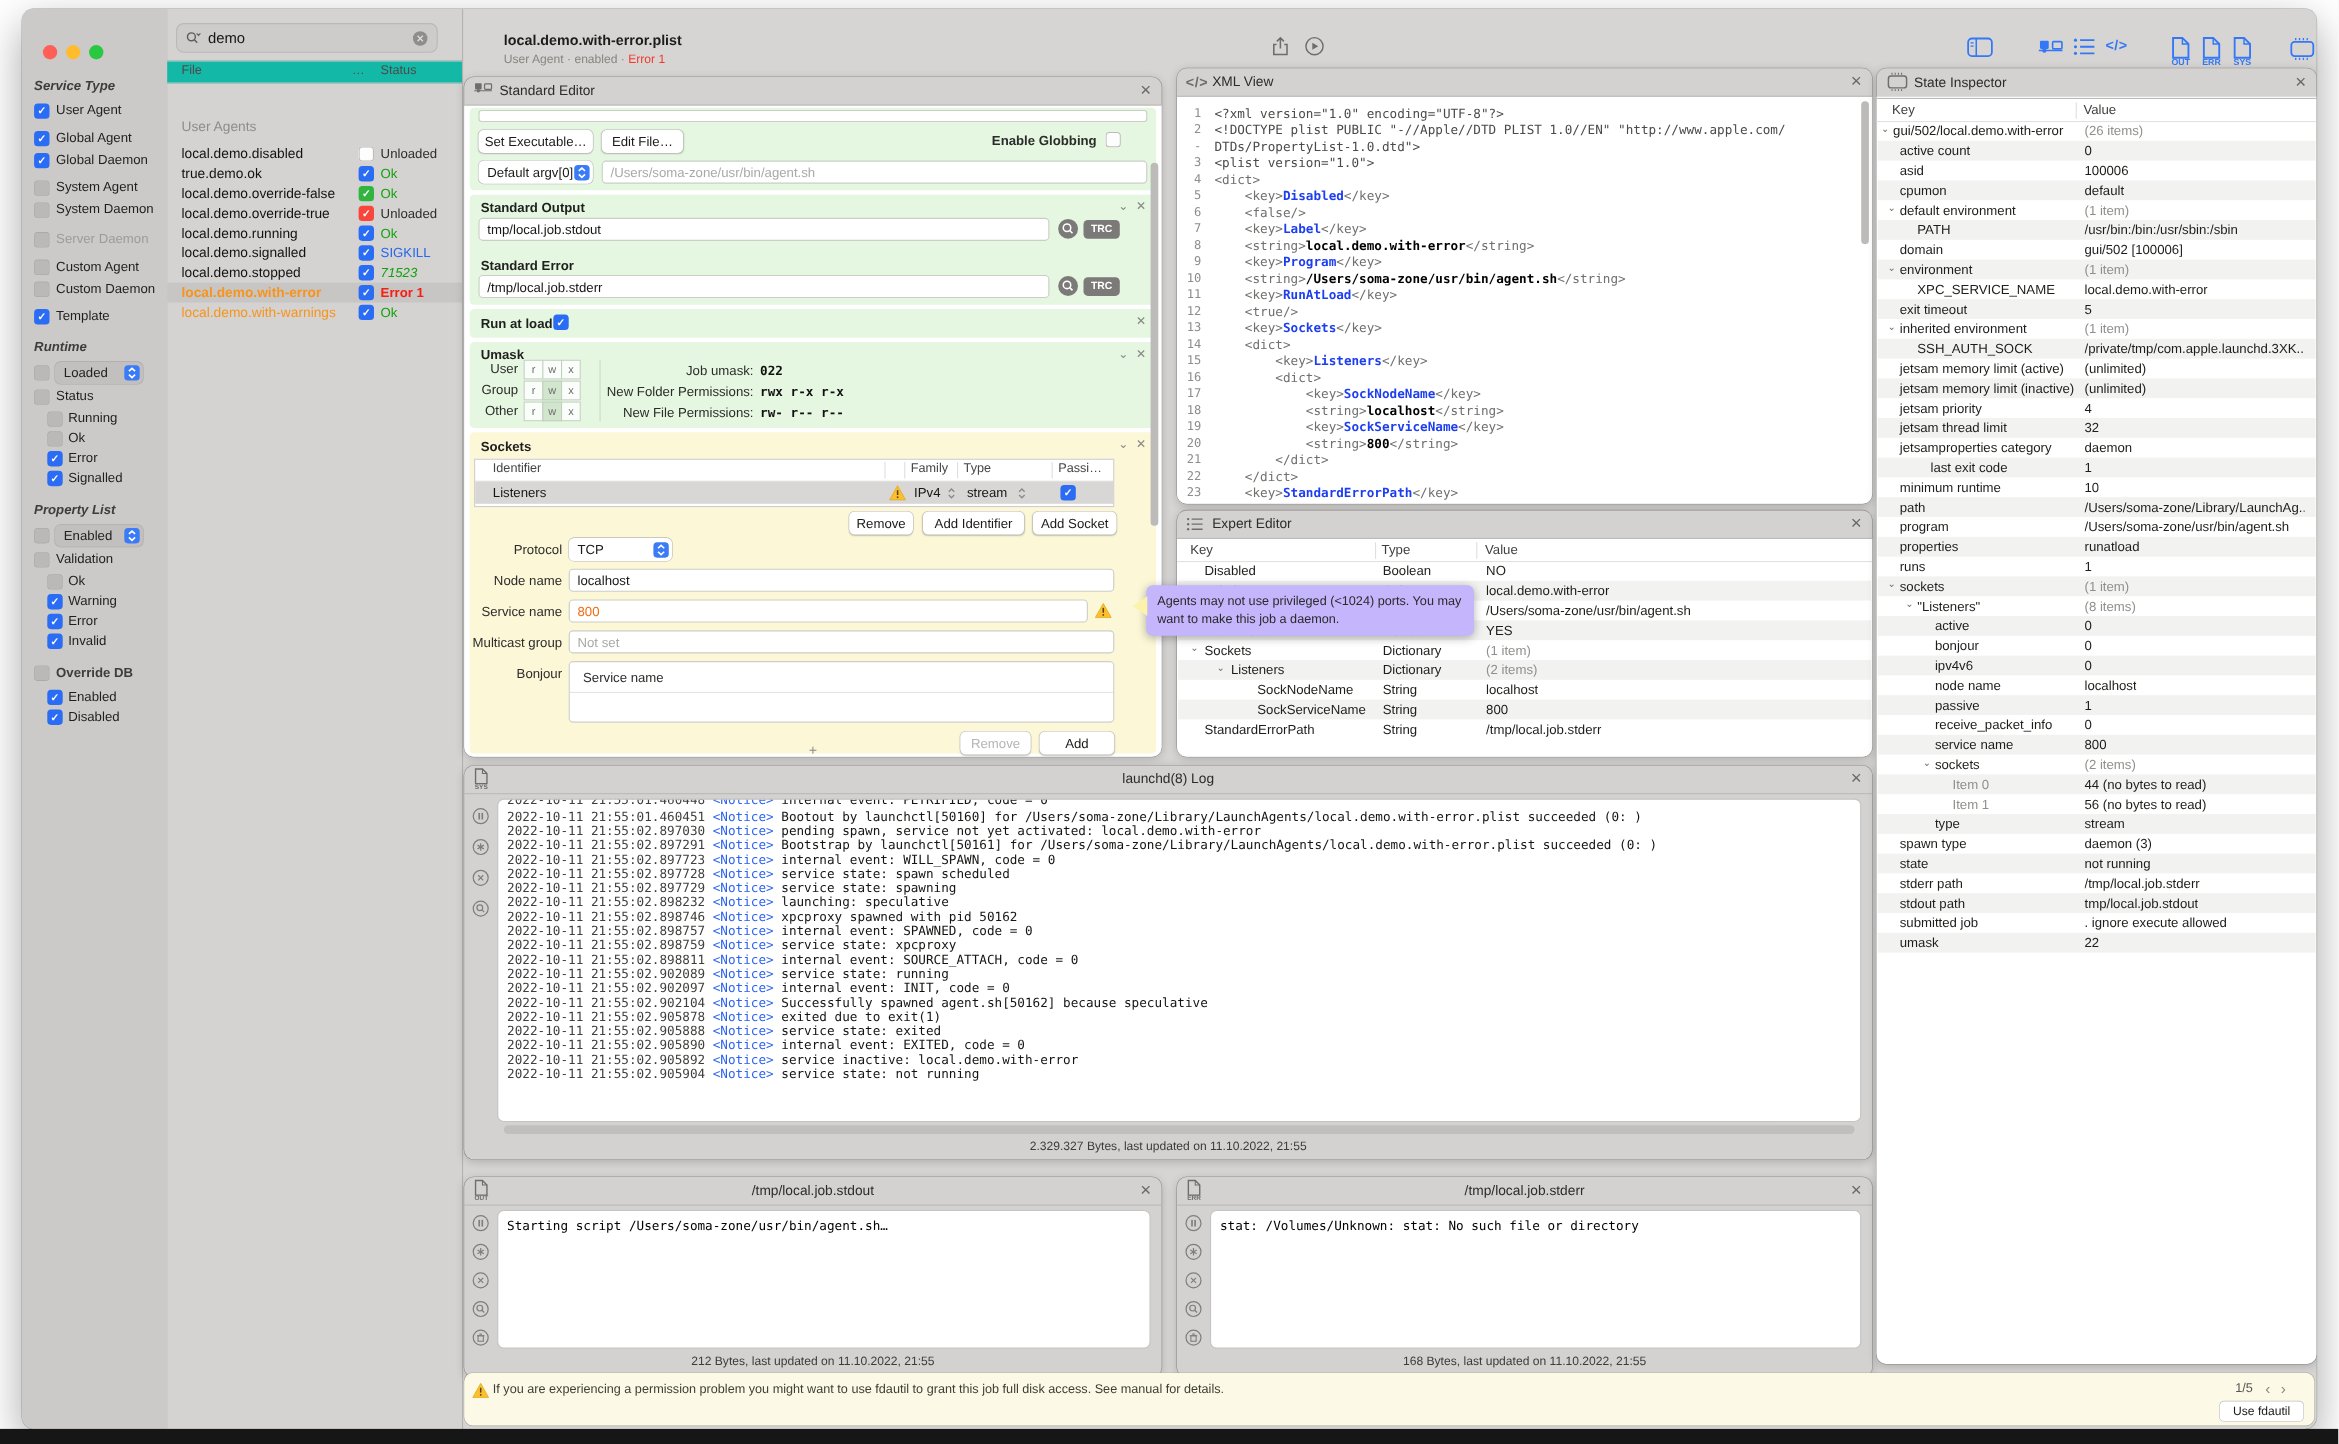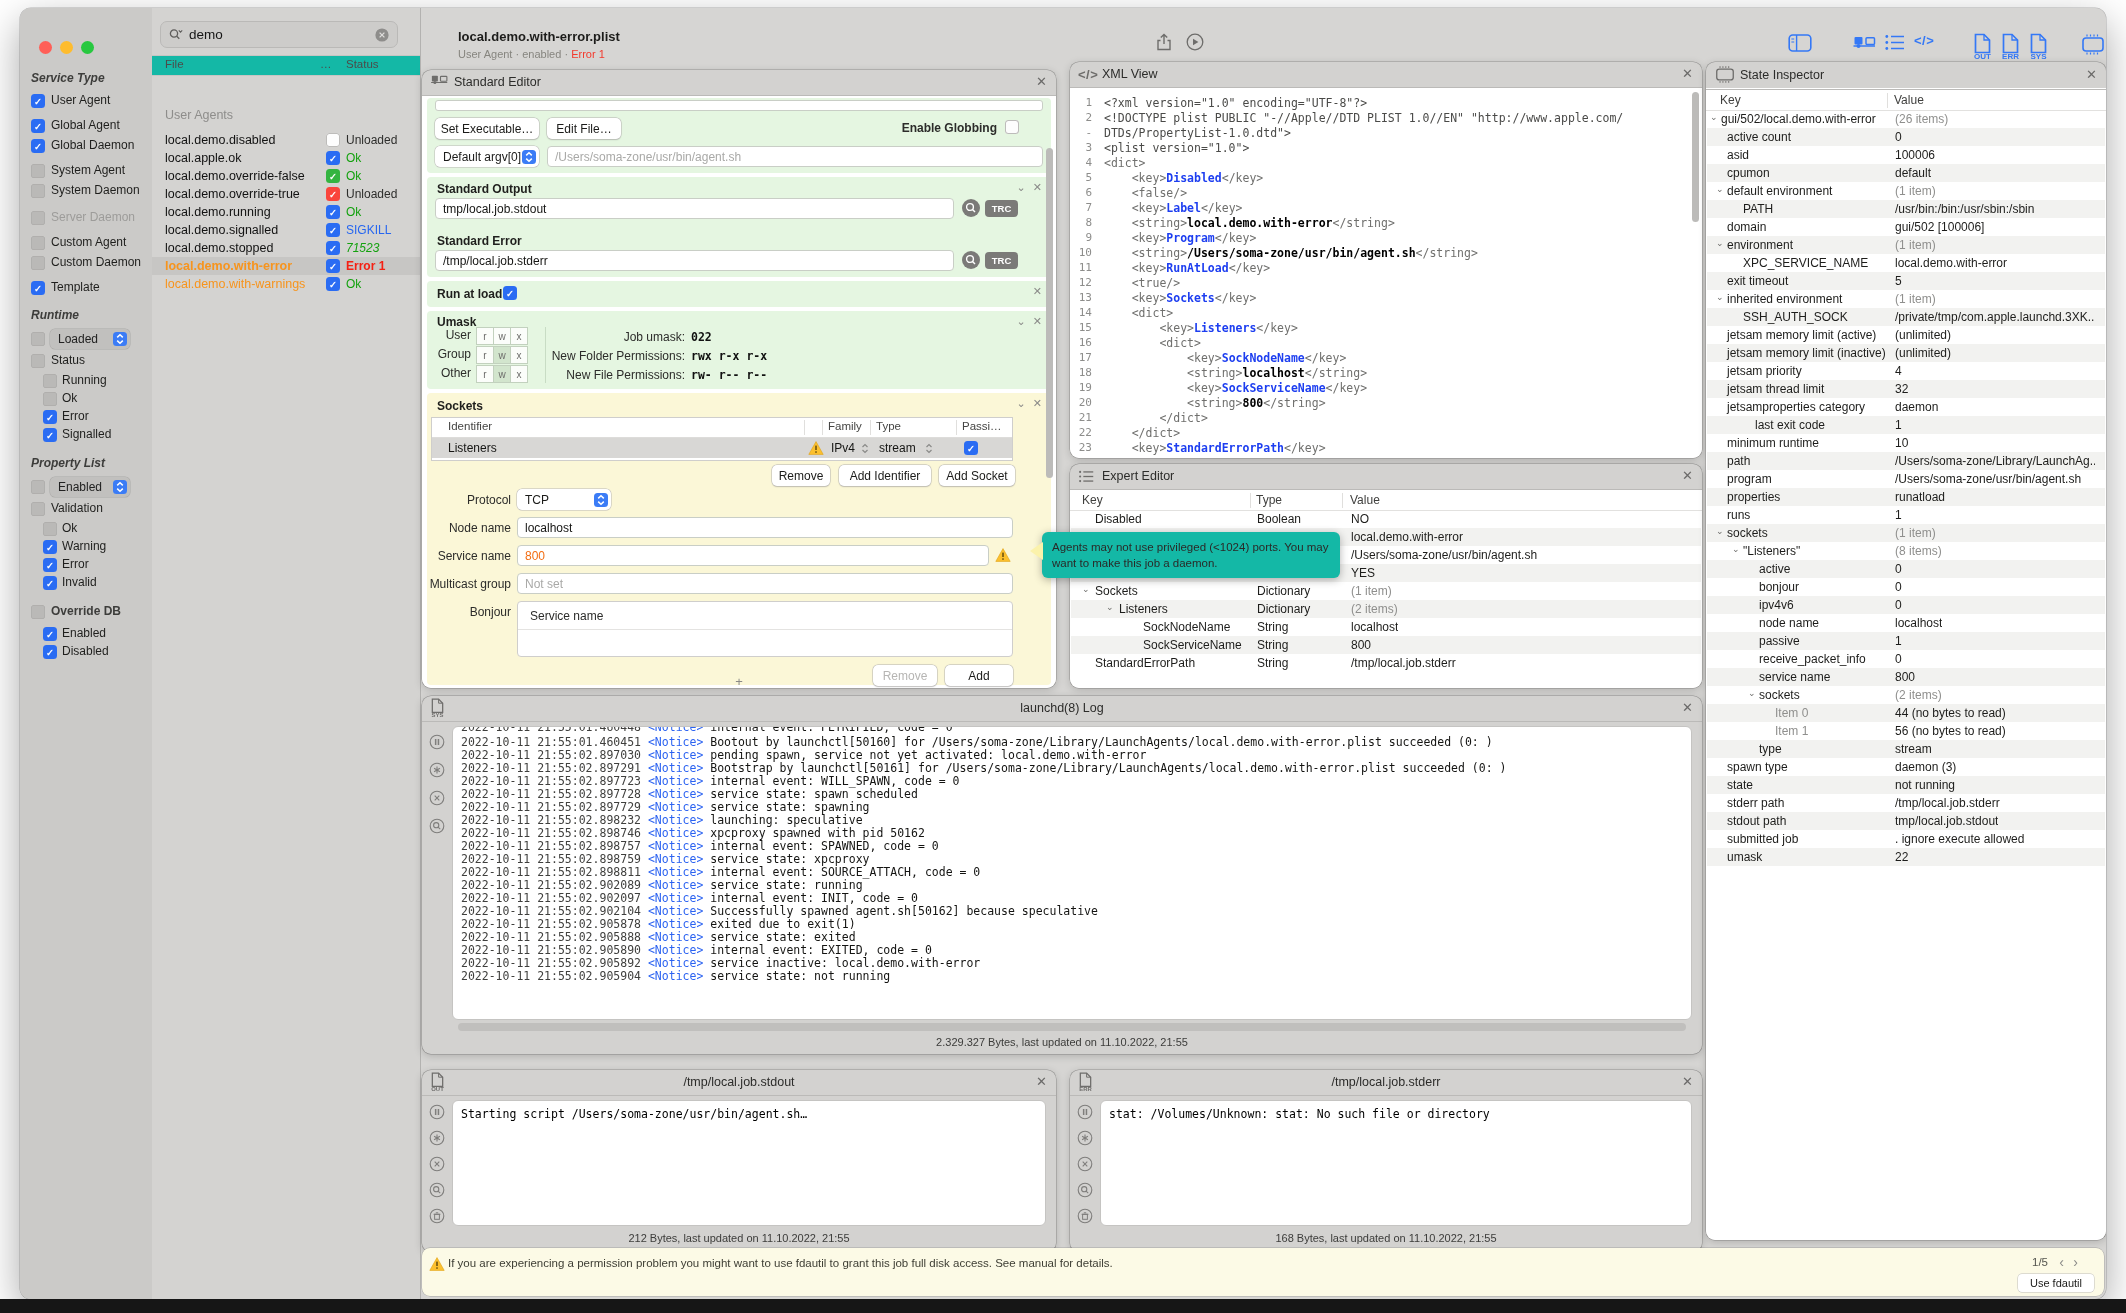--- a/index.html
+++ b/index.html
@@ -91,21 +91,21 @@
   .colhead{position:absolute;font-size:12px;color:#3f3f3d;}
   
   .logline{position:absolute;left:8px;white-space:pre;font-family:"DejaVu Sans Mono",monospace;font-size:11.5px;}
   .lts{color:#3f3f3d;} .lno{color:#2c63f1;} .lmsg{color:#141412;}
   .pfoot{position:absolute;left:0;right:0;text-align:center;font-size:11px;color:#3c3c3a;}
   .whitebox{position:absolute;background:#fff;border:1px solid #c5c4c2;border-radius:6px;overflow:hidden;}
   .iconstrip .ic{position:absolute;left:7px;}
   .hscroll{position:absolute;height:8px;border-radius:4px;background:#c0bfbd;}
   .vscroll{position:absolute;width:7px;border-radius:4px;background:#bcbbb9;}
   
-  #tip{position:absolute;left:1022px;top:524px;width:278px;background:#14b8a6;border-radius:6px;padding:7px 10px;font-size:11.5px;color:#2a2a28;box-shadow:0 2px 9px rgba(0,0,0,.3);z-index:60;line-height:1.4;}
+  #tip{position:absolute;left:1022px;top:524px;width:278px;background:#c4b5fd;border-radius:6px;padding:7px 10px;font-size:11.5px;color:#2a2a28;box-shadow:0 2px 9px rgba(0,0,0,.3);z-index:60;line-height:1.4;}
   #tip:before{content:"";position:absolute;left:-12px;top:10px;border:9px solid transparent;border-right:13px solid #fbf2ab;border-left:0;}
   
   #notice{position:absolute;left:402px;top:1240px;width:1682px;height:48px;background:#fcfae6;border-radius:8px;box-shadow:0 0 0 .5px rgba(0,0,0,.22);}
   #notice-text{position:absolute;left:26px;top:9px;font-size:11.5px;color:#3e3e34;}
   #pager{position:absolute;right:56px;top:8px;font-size:11.5px;color:#55554f;}
   .pgchev{position:absolute;top:6px;font-size:14px;color:#8b8b89;}
   #fda-btn{position:absolute;right:10px;top:26px;width:76px;height:18px;background:#fff;border-radius:4px;font-size:11px;color:#1b1b19;display:flex;align-items:center;justify-content:center;box-shadow:0 0 0 .5px #bdbcba;}
   .ic{display:inline-flex;align-items:center;justify-content:center;}
 </style>
 </head>
@@ -214,21 +214,21 @@
       <span class="fl-col" style="left:194px">Status</span>
     </div>
     <div class="fl-group" style="top:100px">User Agents</div>
     <div id="file-rows">
           <div class="fl-row" style="top: 123px;">
             <div class="fl-name">local.demo.disabled</div>
             <div class="cbx cb-none" style="left: 174px; top: 2px;"></div>
             <div class="fl-st st-dk">Unloaded</div>
           </div>
           <div class="fl-row" style="top: 141px;">
-            <div class="fl-name">local.apple.ok</div>
+            <div class="fl-name">true.demo.ok</div>
             <div class="cbx cb-on" style="left: 174px; top: 2px;">✓</div>
             <div class="fl-st st-g">Ok</div>
           </div>
           <div class="fl-row" style="top: 159px;">
             <div class="fl-name">local.demo.override-false</div>
             <div class="cbx cb-on cb-ong" style="left: 174px; top: 2px;">✓</div>
             <div class="fl-st st-g">Ok</div>
           </div>
           <div class="fl-row" style="top: 177px;">
             <div class="fl-name">local.demo.override-true</div>

